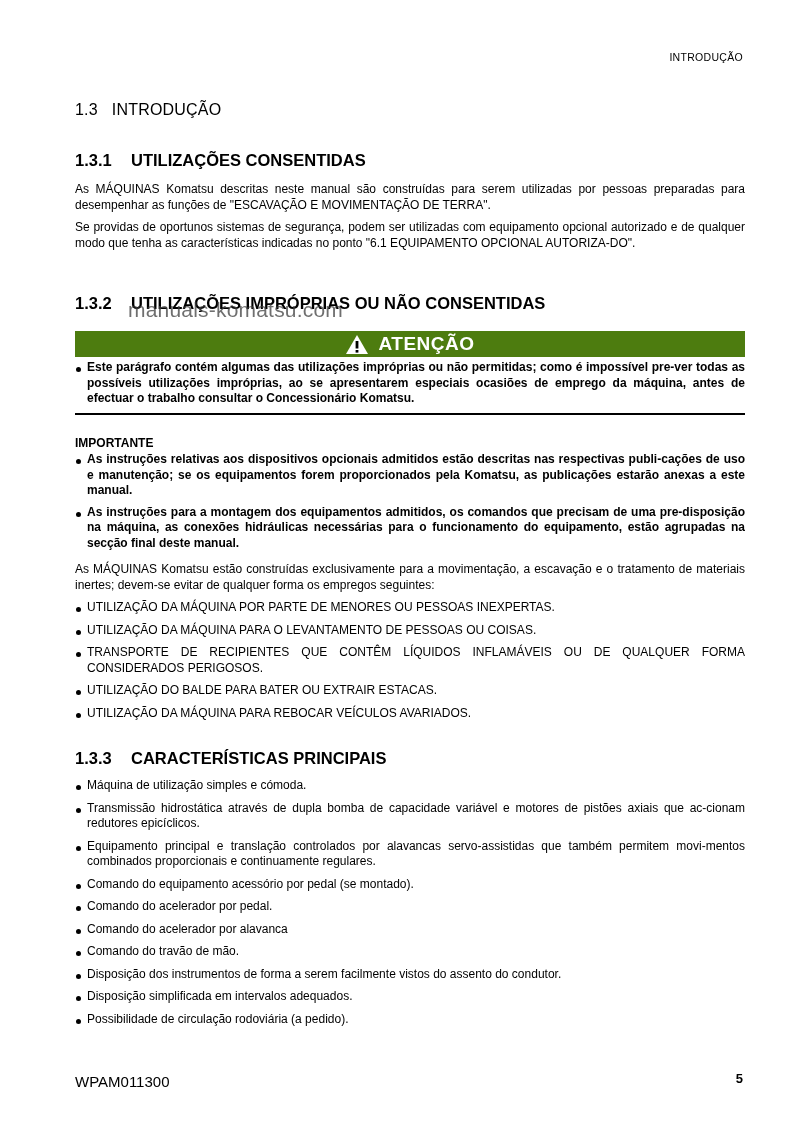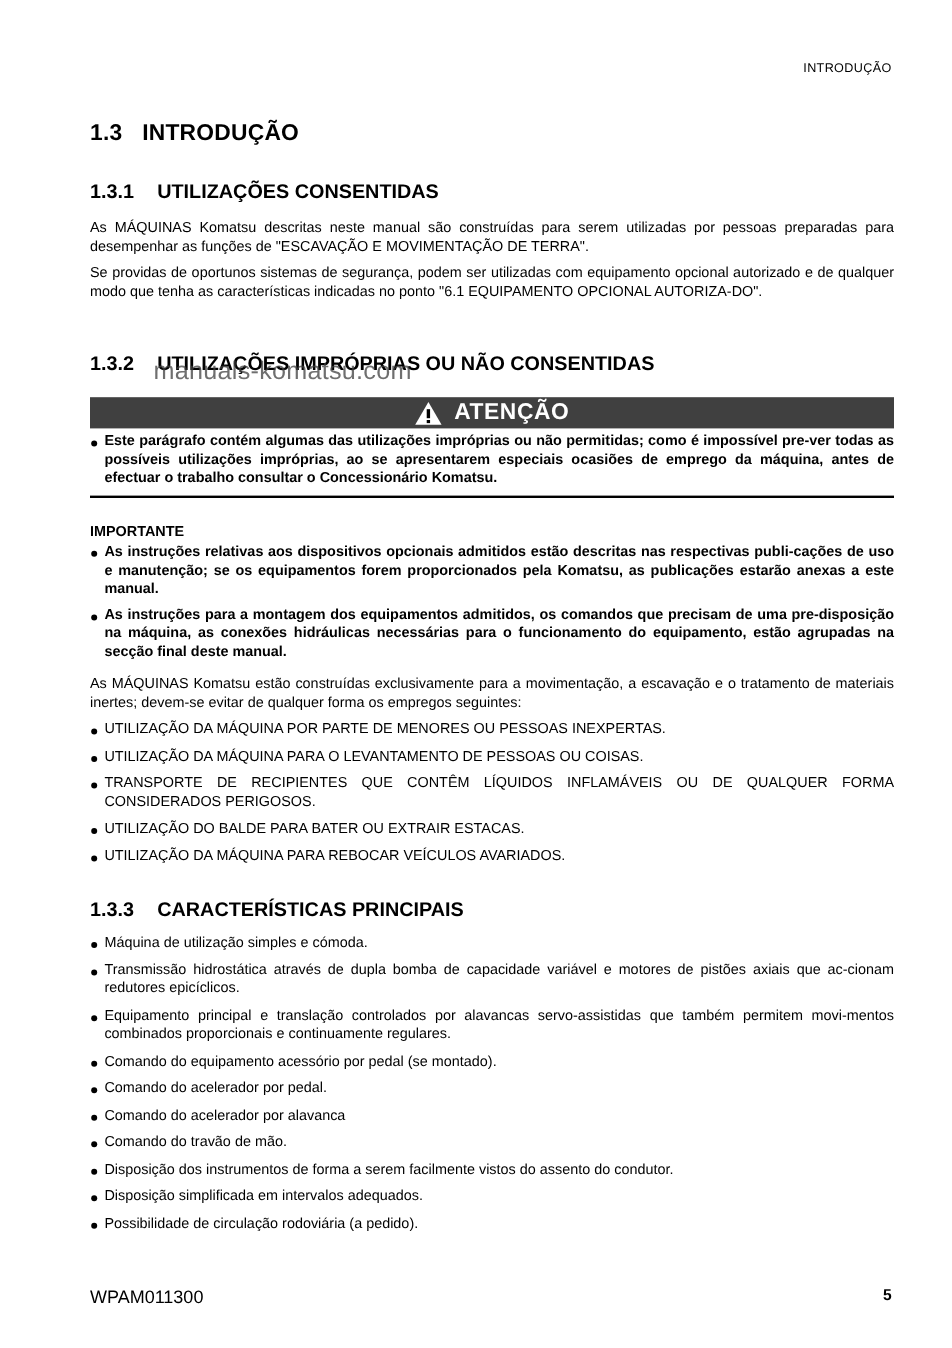--- a/index.html
+++ b/index.html
@@ -1,29 +1,29 @@
 <!DOCTYPE html>
 <html><head>
 <meta charset="utf-8">
 <style>
   html, body { margin: 0; padding: 0; background: #ffffff; }
   body { width: 793px; height: 1123px; position: relative; overflow: hidden;
          font-family: "Liberation Sans", "DejaVu Sans", sans-serif; color: #000; }
   .page { position: absolute; left: 0; top: 0; width: 793px; height: 1123px; }
   .running-header { position: absolute; right: 50px; top: 51px; font-size: 10.5px; letter-spacing: 0.3px; }
-  .h1 { position: absolute; left: 75px; top: 101px; font-size: 19px; font-weight: bold; letter-spacing: 0.2px; }
+  .h1 { position: absolute; left: 75px; top: 101px; font-size: 16px; font-weight: normal; letter-spacing: 0.2px; }
   .h2 { position: absolute; left: 75px; font-size: 16.5px; font-weight: bold; }
   .h2 .num { display: inline-block; width: 56px; }
   .para { position: absolute; left: 75px; width: 670px; font-size: 12px; line-height: 15.5px; text-align: justify; }
   .para.bold { font-weight: bold; }
   .bullet-list { position: absolute; left: 75px; width: 670px; margin: 0; padding: 0; list-style: none; font-size: 12px; line-height: 15.5px; }
   .bullet-list li { position: relative; padding-left: 12px; text-align: justify; }
   .bullet-list li::before { content: ""; position: absolute; left: 1px; top: 7px; width: 5px; height: 5px; border-radius: 50%; background: #000; }
   .bullet-list.bold { font-weight: bold; }
-  .warning-banner { position: absolute; left: 75px; top: 331px; width: 670px; height: 26px; background: #404040; color: #fff;
+  .warning-banner { position: absolute; left: 75px; top: 331px; width: 670px; height: 26px; background: #4d7c0f; color: #fff;
                     display: flex; align-items: center; justify-content: center; font-size: 19px; font-weight: bold; letter-spacing: 0.5px; }
   .warning-banner svg { margin-right: 9px; }
   .rule { position: absolute; left: 75px; width: 670px; height: 2px; background: #000; }
   .watermark { position: absolute; left: 128px; top: 298px; font-size: 21px; color: #404040; opacity: 0.75; letter-spacing: 0.2px; }
   .footer-code { position: absolute; left: 75px; top: 1073px; font-size: 15px; }
   .page-number { position: absolute; right: 50px; top: 1071px; font-size: 13px; font-weight: bold; }
 </style>
 </head>
 <body>
 

